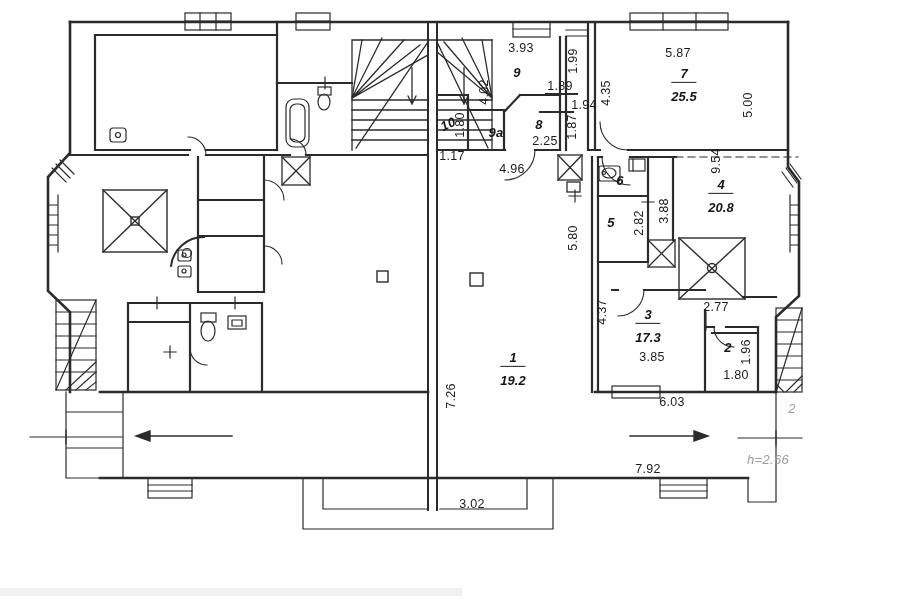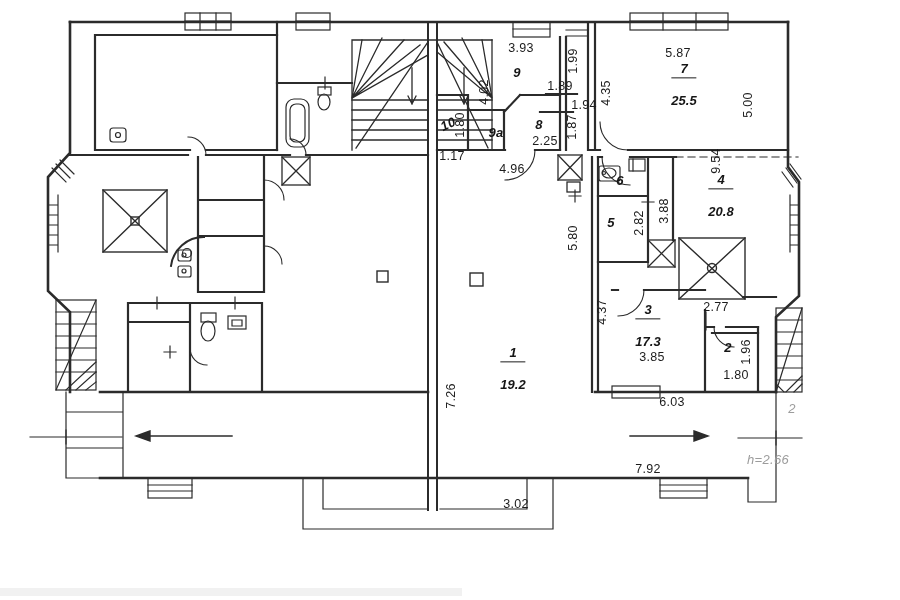--- a/index.html
+++ b/index.html
@@ -6,21 +6,21 @@
   .canvas{position:relative;width:900px;height:600px;background:#ffffff;overflow:hidden;
           font-family:"Liberation Sans",sans-serif;}
   svg{position:absolute;left:0;top:0;}
   .labels{position:absolute;left:0;top:0;width:752px;height:600px;}
   .lbl{position:absolute;white-space:nowrap;font-size:12.5px;color:#1c1c1c;letter-spacing:.3px;}
   .lbl.room{font-style:italic;font-weight:bold;font-size:13px;color:#161616;}
   .lbl.muted{color:#9c9c9c;font-style:italic;font-size:13px;}
   .room-frac{position:absolute;text-align:center;color:#161616;font-style:italic;font-weight:bold;
              transform:translate(-50%,-50%);line-height:1.05;}
   .room-frac .rn{display:block;font-size:13px;border-bottom:1.4px solid #1c1c1c;padding:0 8px 1px;}
-  .room-frac .ra{display:block;font-size:13px;padding-top:16px;}
+  .room-frac .ra{display:block;font-size:13px;padding-top:7px;}
   .scan-strip{position:absolute;left:0;top:588px;width:462px;height:8px;background:#f1f1f1;}
 </style>
 </head>
 <body>
 
 <div class="canvas">
 
 <svg width="900" height="600" viewBox="0 0 900 600">
   <g fill="none" stroke="#2b2b2b" stroke-linecap="square">
 
@@ -225,21 +225,21 @@
       <div class="lbl dim" style="left: 664px; top: 211px; transform: translate(-50%, -50%) rotate(-90deg);">3.88</div>
       <div class="lbl dim" style="left: 573px; top: 238px; transform: translate(-50%, -50%) rotate(-90deg);">5.80</div>
       <div class="lbl dim" style="left: 602px; top: 312px; transform: translate(-50%, -50%) rotate(-90deg);">4.37</div>
       <div class="lbl dim" style="left: 652px; top: 357px; transform: translate(-50%, -50%) rotate(0deg);">3.85</div>
       <div class="lbl dim" style="left: 716px; top: 307px; transform: translate(-50%, -50%) rotate(0deg);">2.77</div>
       <div class="lbl dim" style="left: 746px; top: 352px; transform: translate(-50%, -50%) rotate(-90deg);">1.96</div>
       <div class="lbl dim" style="left: 736px; top: 375px; transform: translate(-50%, -50%) rotate(0deg);">1.80</div>
       <div class="lbl dim" style="left: 672px; top: 402px; transform: translate(-50%, -50%) rotate(0deg);">6.03</div>
       <div class="lbl dim" style="left: 648px; top: 469px; transform: translate(-50%, -50%) rotate(0deg); text-align: center;">7.92</div>
       <div class="lbl dim" style="left: 451px; top: 396px; transform: translate(-50%, -50%) rotate(-90deg);">7.26</div>
-      <div class="lbl dim" style="left: 516px; top: 504px; transform: translate(-50%, -50%) rotate(0deg);">3.02</div>
+      <div class="lbl dim" style="left: 472px; top: 504px; transform: translate(-50%, -50%) rotate(0deg);">3.02</div>
       <div class="lbl room" style="left: 728px; top: 347px; transform: translate(-50%, -50%) rotate(0deg);">2</div>
       <div class="lbl room" style="left: 611px; top: 222px; transform: translate(-50%, -50%) rotate(0deg);">5</div>
       <div class="lbl room" style="left: 620px; top: 180px; transform: translate(-50%, -50%) rotate(0deg);">6</div>
       <div class="lbl room" style="left: 539px; top: 124px; transform: translate(-50%, -50%) rotate(0deg);">8</div>
       <div class="lbl room" style="left: 517px; top: 72px; transform: translate(-50%, -50%) rotate(0deg);">9</div>
       <div class="lbl room" style="left: 496px; top: 132px; transform: translate(-50%, -50%) rotate(0deg);">9a</div>
       <div class="lbl room" style="left: 448px; top: 124px; transform: translate(-50%, -50%) rotate(-25deg);">10</div>
       <div class="lbl muted" style="left: 768px; top: 459px; transform: translate(-50%, -50%) rotate(0deg);">h=2.66</div>
       <div class="lbl muted" style="left: 792px; top: 408px; transform: translate(-50%, -50%) rotate(0deg);">2</div>
       <div class="room-frac" style="left: 513px; top: 369px;">

